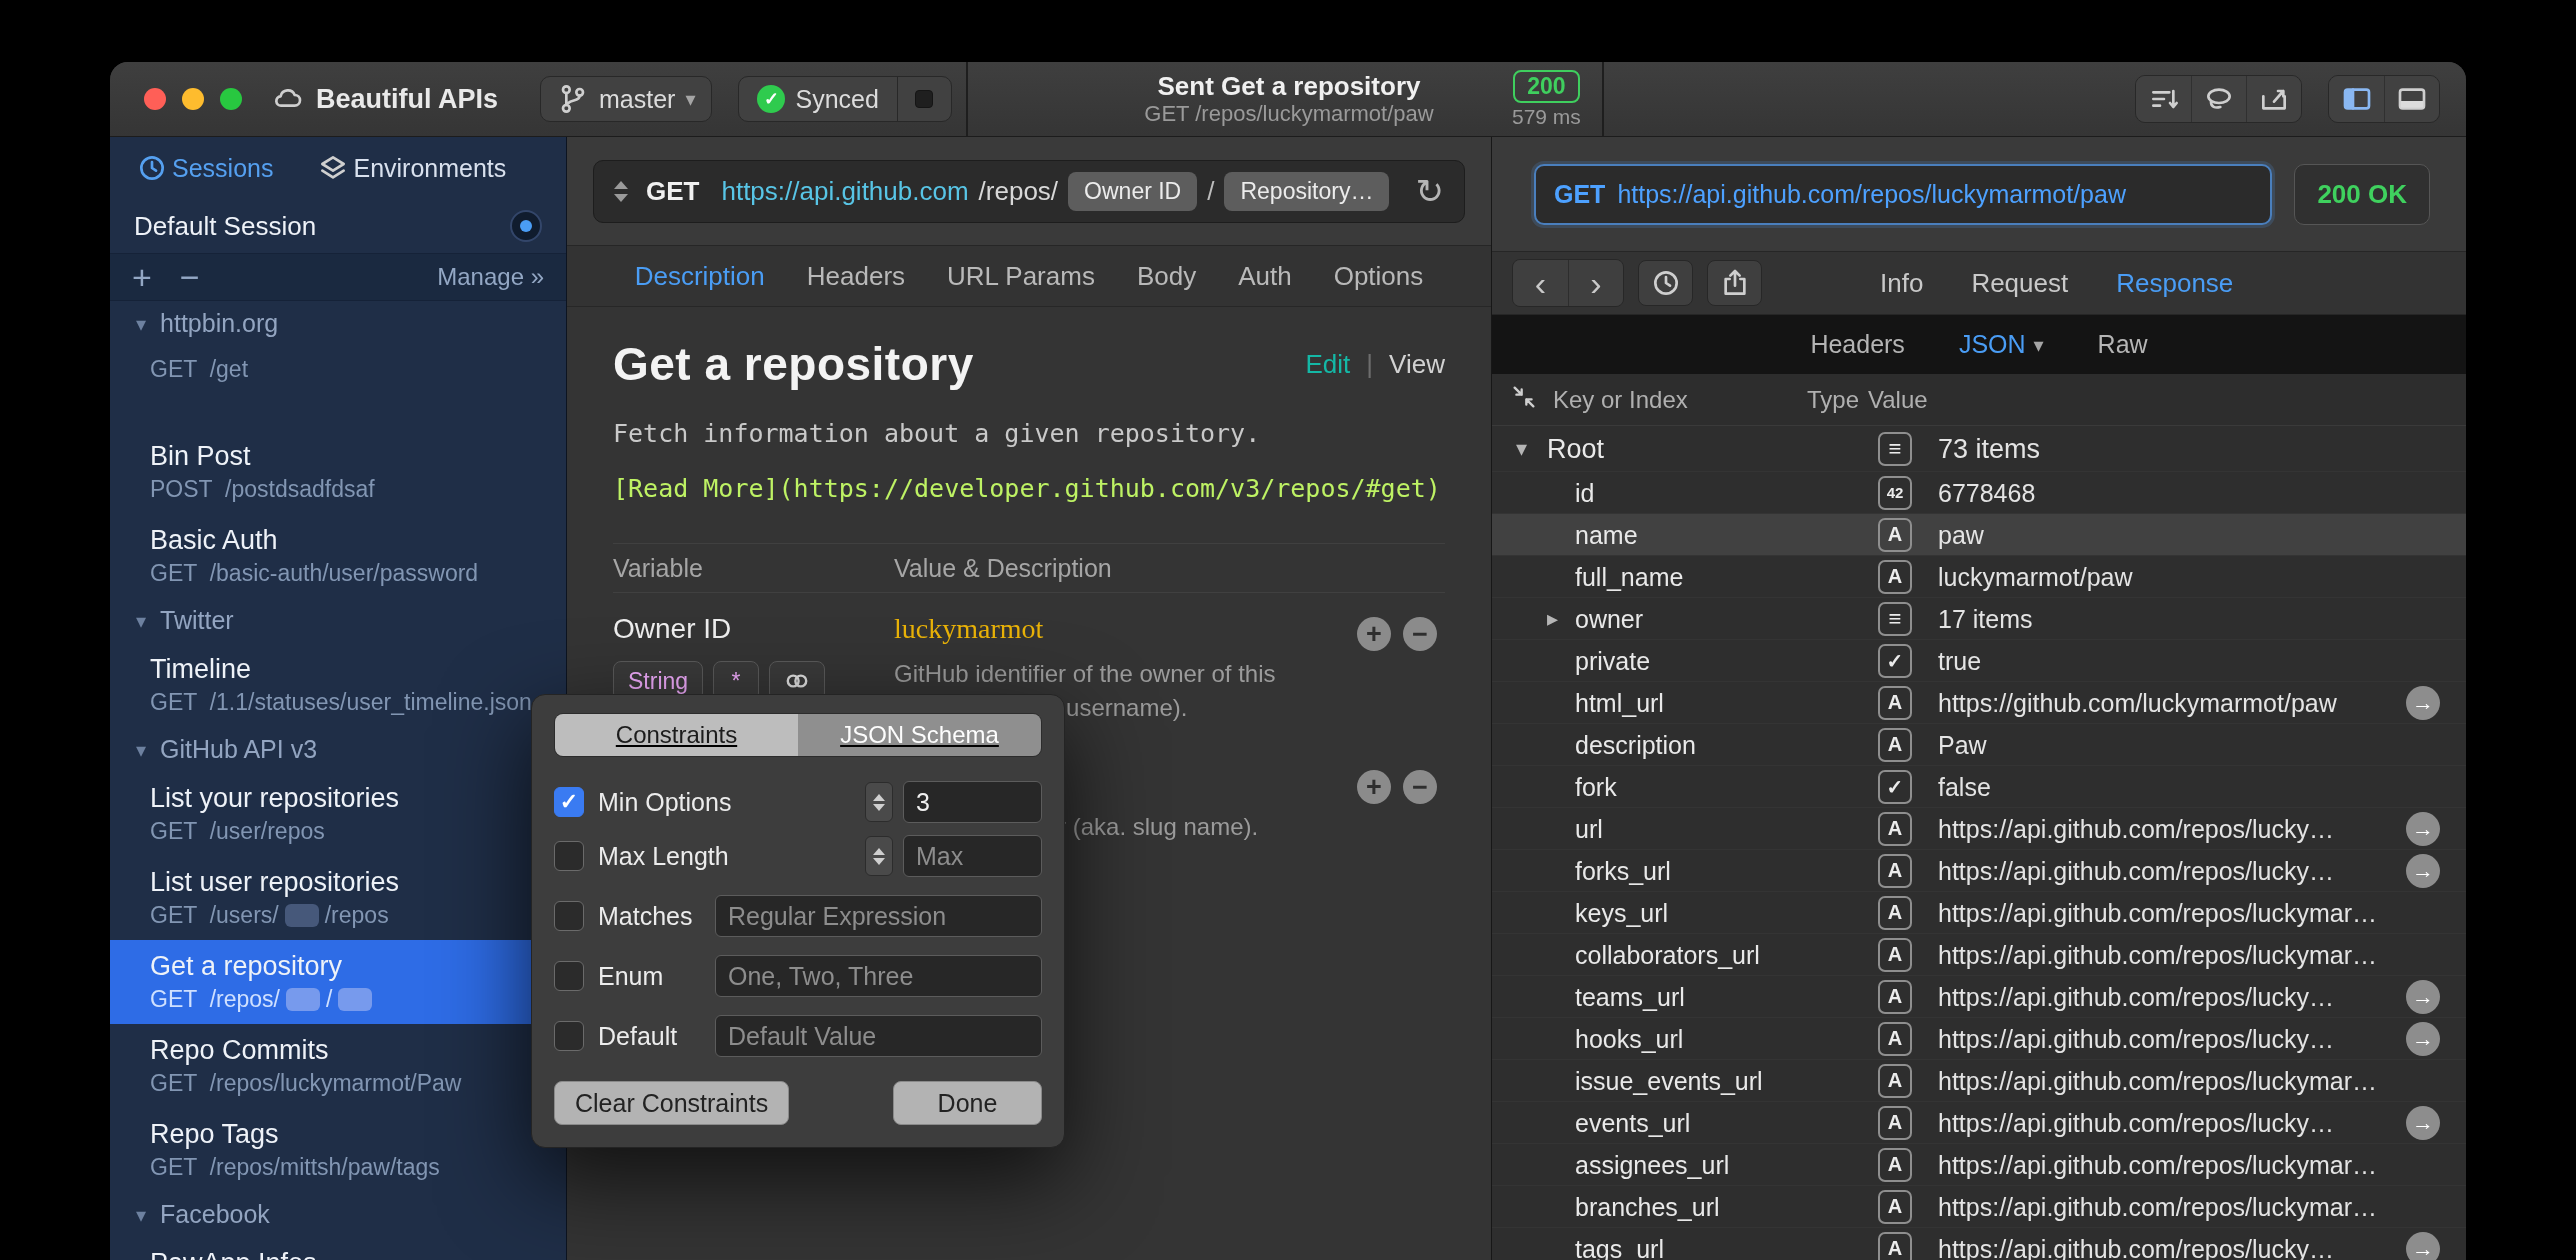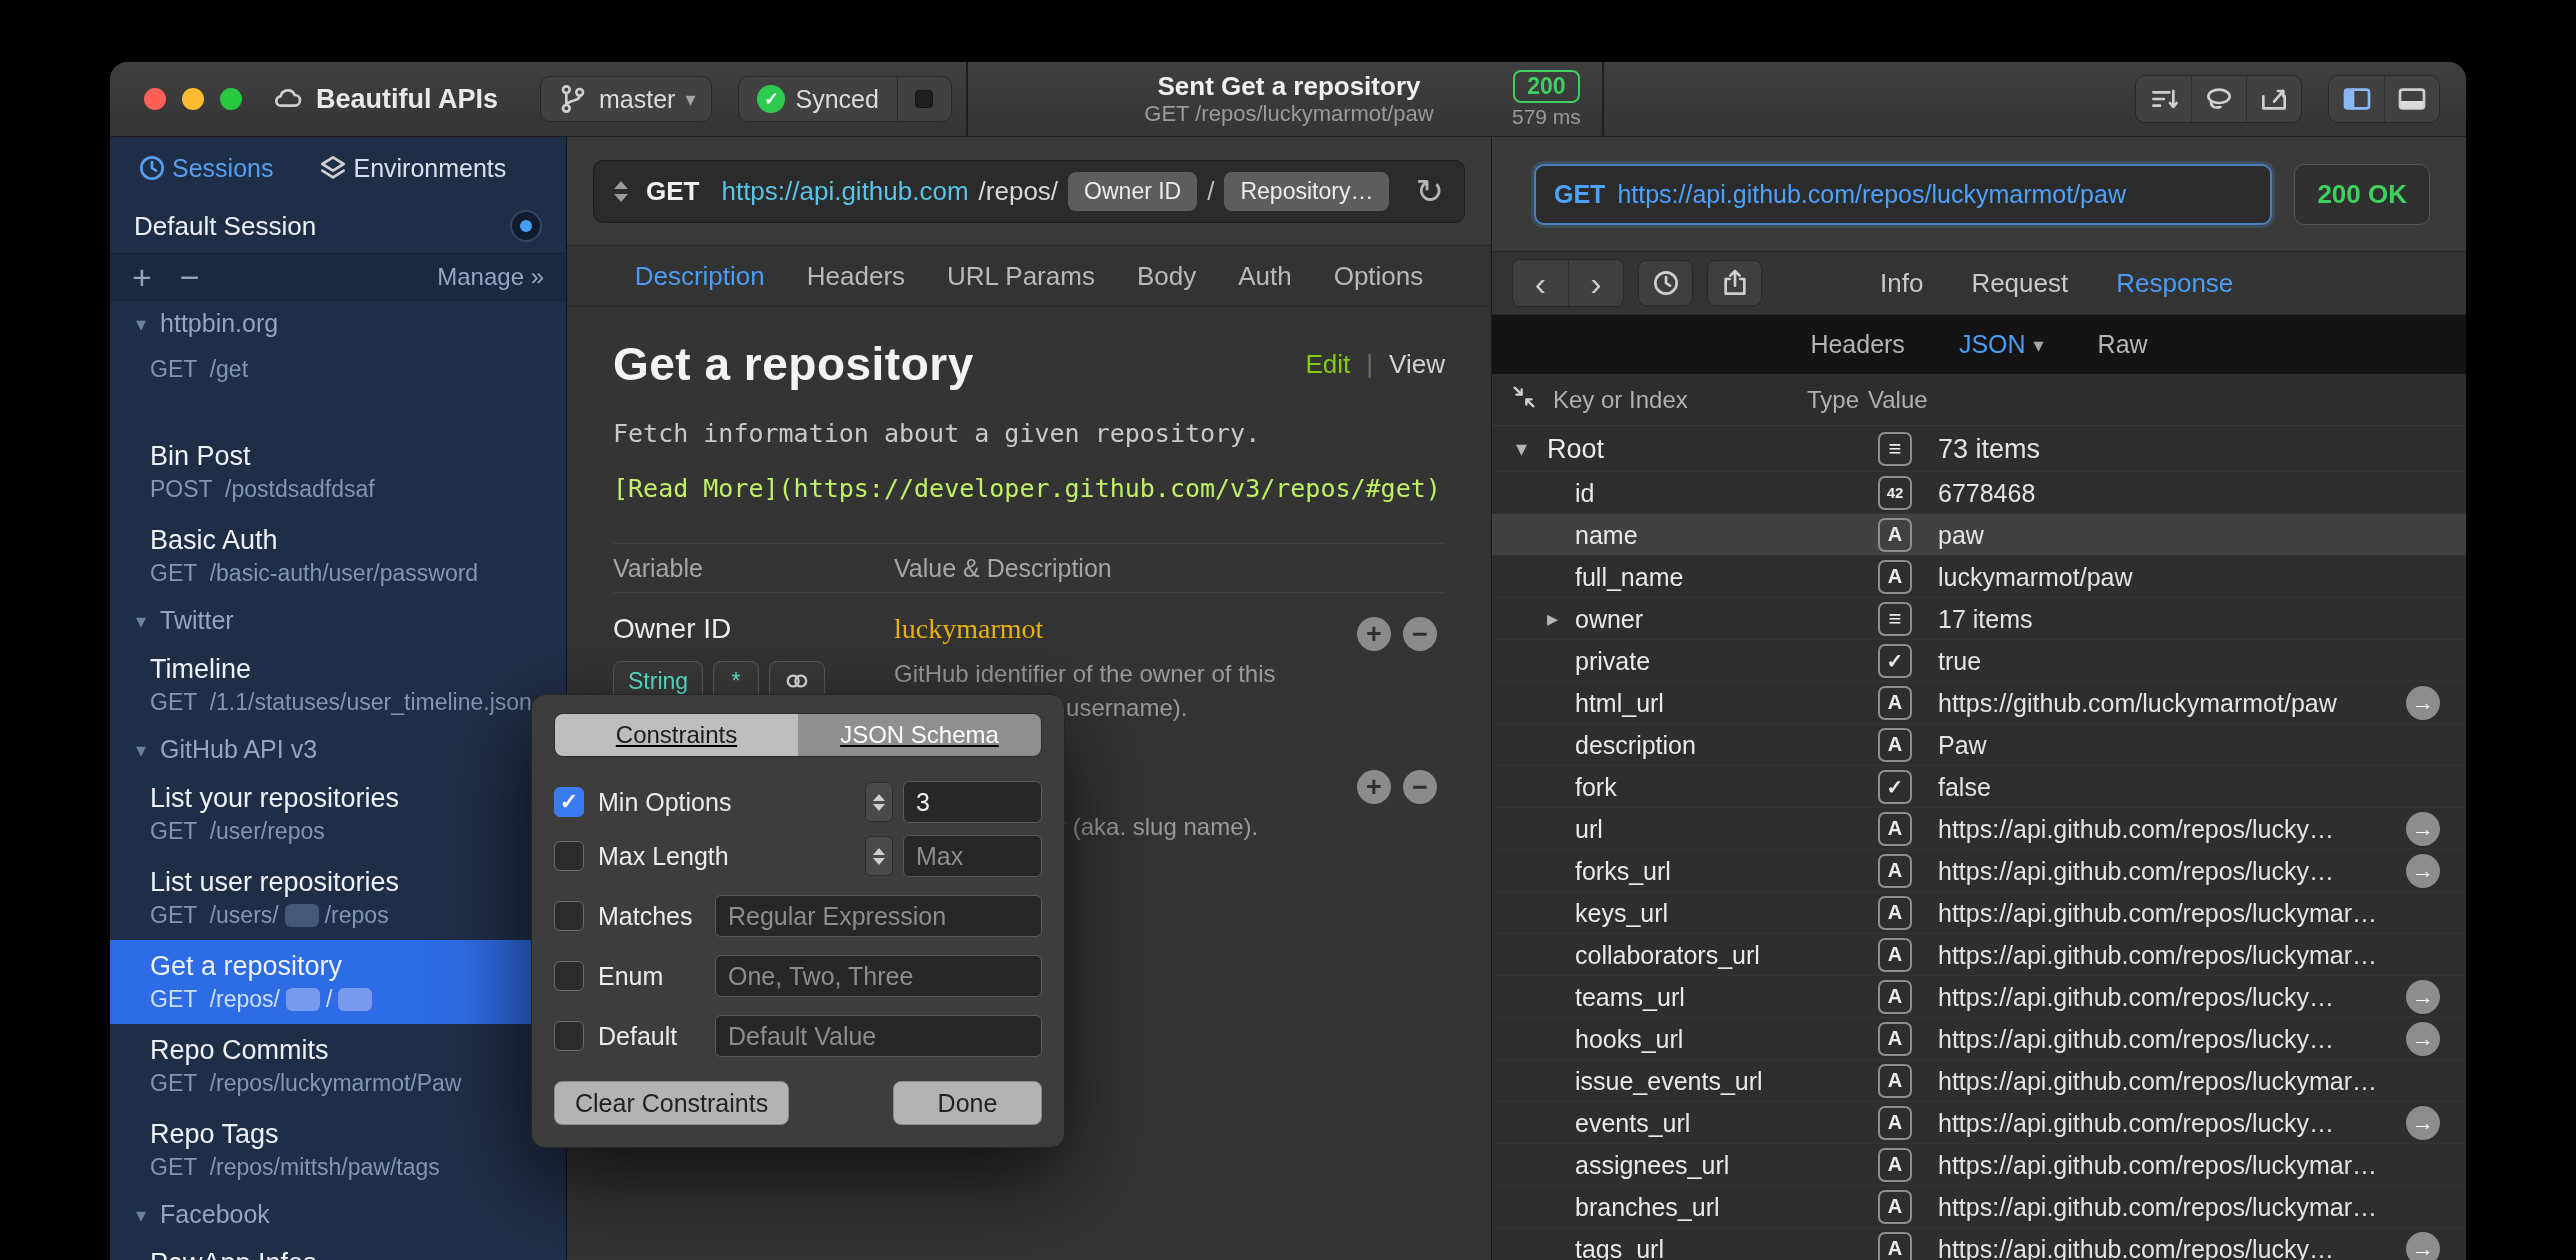--- a/index.html
+++ b/index.html
@@ -100,34 +100,34 @@
   .u-pill { background:#5d5d5d; color:#ececec; font-size:23px; padding:6px 16px; border-radius:8px; }
   .u-slash { color:#bdbdbd; font-size:26px; }
   .reload { margin-left:auto; color:#b5b5b5; font-size:34px; }
   .req-tabs { height:61px; flex:0 0 auto; display:flex; align-items:center; justify-content:center;
               gap:42px; background:#333; border-bottom:1px solid #272727; font-size:26px; color:#b9b9b9; }
   .req-tabs .active { color:#4a9df5; }
   .doc { flex:1; padding:30px 46px 0; position:relative; overflow:hidden; }
   .doc-head { display:flex; align-items:center; justify-content:space-between; }
   .doc h1 { font-size:46px; font-weight:600; color:#f3f3f3; letter-spacing:0.5px; }
   .doc-links { display:flex; gap:16px; font-size:26px; align-items:center; }
-  .doc-links .edit { color:#84cc16; }
+  .doc-links .edit { color:#14b8a6; }
   .doc-links .lsep { color:#6d6d6d; }
   .doc-links .view { color:#d2d2d2; }
   .doc-desc { margin-top:28px; font-family:"DejaVu Sans Mono", monospace; font-size:25px; color:#c9c9c9; }
   .doc-link { margin-top:26px; font-family:"DejaVu Sans Mono", monospace; font-size:25px; color:#bef264; }
   .var-table { margin-top:40px; }
   .vt-head, .vt-row { display:grid; grid-template-columns:281px 1fr 129px; }
   .vt-head { height:50px; align-items:center; border-top:1px solid #404040; border-bottom:1px solid #404040;
              color:#a6a6a6; font-size:25px; }
   .vt-row { padding:20px 0 16px; }
   .var-name { font-size:28px; color:#eeeeee; }
   .chips { display:flex; gap:10px; margin-top:16px; }
   .chip { height:40px; min-width:46px; padding:8px 14px; background:#3a3a3a; border:1px solid #5a5a5a;
-          border-radius:8px; color:#5eead4; font-size:23px; display:inline-flex; align-items:center; justify-content:center; }
+          border-radius:8px; color:#f0abfc; font-size:23px; display:inline-flex; align-items:center; justify-content:center; }
   .chip-link svg { width:26px; height:26px; stroke:#e0e0e0; fill:none; stroke-width:2.2; }
   .var-value { font-size:28px; color:#eab308;font-family:Liberation Serif, serif; }
   .var-desc { margin-top:12px; font-size:24px; color:#9b9b9b; line-height:1.4; max-width:575px; }
   .vt-c3 { display:flex; gap:12px; justify-content:flex-end; align-items:flex-start; padding:4px 8px 0 0; }
   .circle-btn { width:34px; height:34px; border-radius:50%; background:#8b8b8b; color:#2e2e2e;
                 font-size:27px; font-weight:700; display:flex; align-items:center; justify-content:center; line-height:1; }
   .vt-row.row2 { padding-top:26px; }
   .vt-row.row2 .var-desc { margin-top:44px; }
 
   

